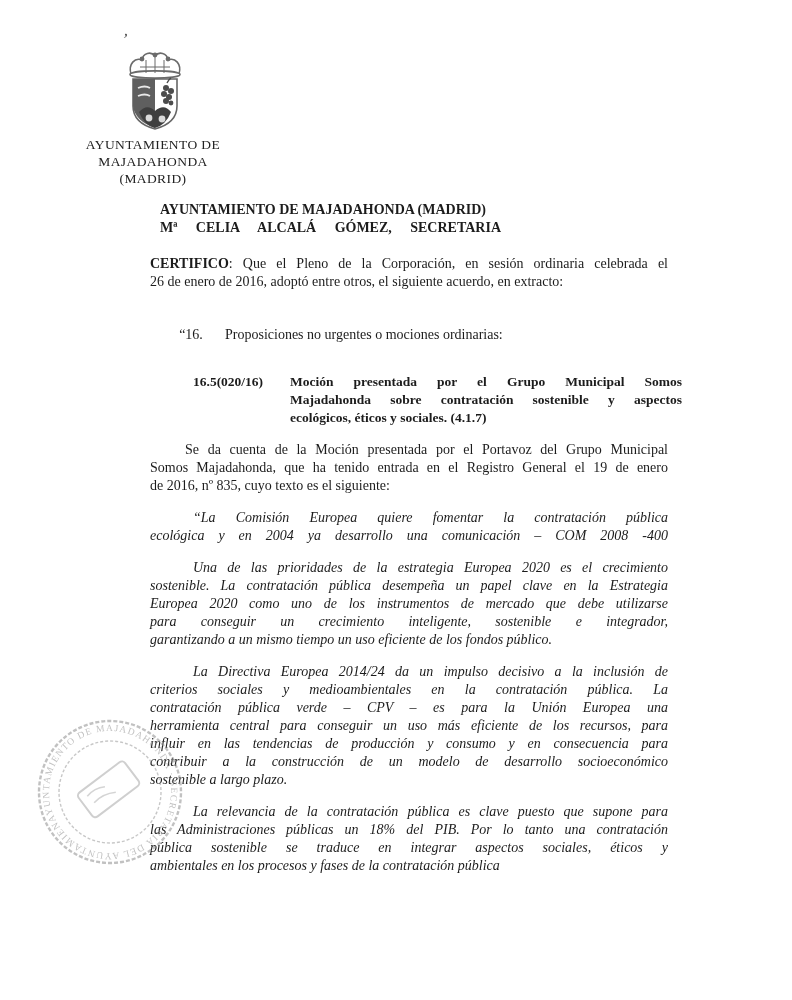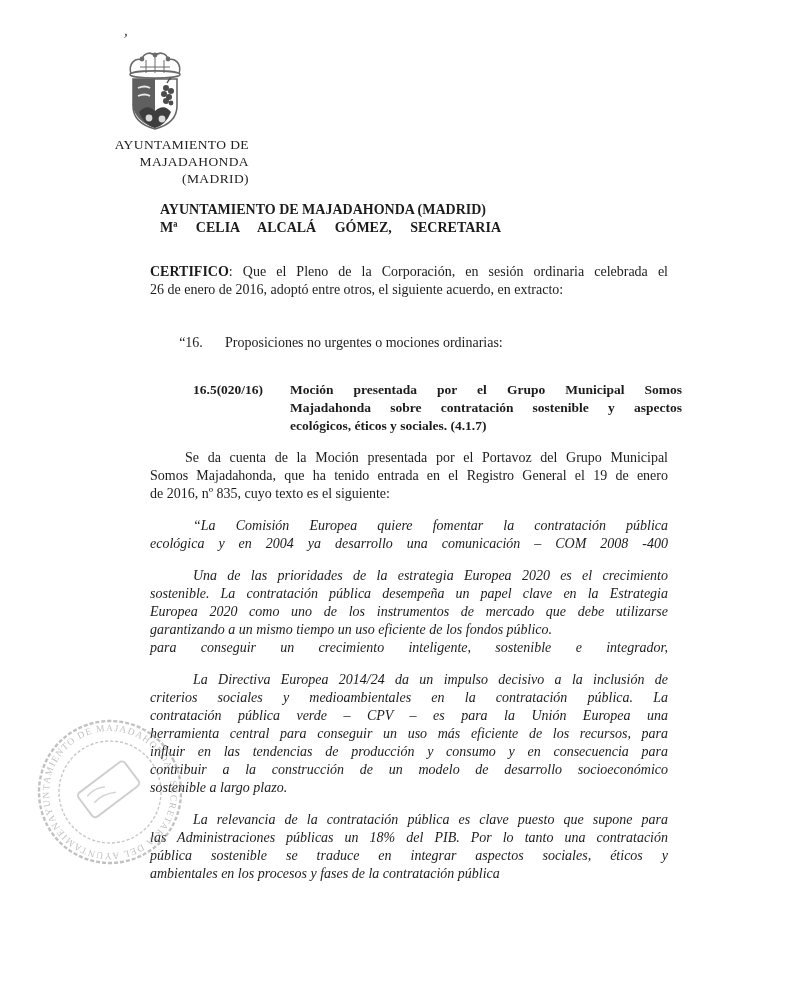--- a/index.html
+++ b/index.html
@@ -10,33 +10,33 @@
     color:#1c1c1c;
     -webkit-font-smoothing:antialiased;
   }
   .page { position:relative; width:792px; height:1000px; background:#fff; overflow:hidden; }
 
   
   .scan-speck { position:absolute; left:122px; top:30px; font-size:17px; color:#5a5a5a; transform:rotate(12deg); }
   .crest { position:absolute; left:116px; top:50px; }
   .org {
     position:absolute; left:57px; top:136px; width:192px;
-    text-align:right; font-size:13.5px; line-height:17px; letter-spacing:.4px; color:#222;
+    text-align:center; font-size:13.5px; line-height:17px; letter-spacing:.4px; color:#222;
   }
 
   
   .doc { position:absolute; left:150px; top:201px; width:518px; font-size:14px; line-height:18px; }
 
   .jline { text-align:justify; text-align-last:justify; }
   .jline.last { text-align-last:left; }
   .para > .jline:first-child { text-indent:var(--indent,0px); }
 
   .sec-heading { margin-left:10px; width:341px; font-weight:bold; }
 
-  .certify { margin-top:26px; }
+  .certify { margin-top:18px; }
   .certify b { font-weight:bold; }
 
   .agenda { margin-top:35px; margin-left:7px; font-weight:normal; display:flex;text-align:center; }
   .ag-num { flex:0 0 68px; }
 
   .motion { margin-top:29px; margin-left:43px; width:489px; display:flex; font-weight:bold; font-size:13.5px; }
   .motion-ref { flex:0 0 97px; }
   .motion-text { flex:1 1 auto; }
 
   .intro { margin-top:14px; --indent:35px; }
@@ -130,22 +130,22 @@
 
     <div class="quoted">
         <div class="para">
           <div class="jline">“La Comisión Europea quiere fomentar la contratación pública</div>
           <div class="jline">ecológica y en 2004 ya desarrollo una comunicación – COM 2008 -400</div>
         </div>
         <div class="para">
           <div class="jline">Una de las prioridades de la estrategia Europea 2020 es el crecimiento</div>
           <div class="jline">sostenible. La contratación pública desempeña un papel clave en la Estrategia</div>
           <div class="jline">Europea 2020 como uno de los instrumentos de mercado que debe utilizarse</div>
+          <div class="jline">para conseguir un crecimiento inteligente, sostenible e integrador,</div>
           <div class="jline last">garantizando a un mismo tiempo un uso eficiente de los fondos público.</div>
-          <div class="jline">para conseguir un crecimiento inteligente, sostenible e integrador,</div>
         </div>
         <div class="para">
           <div class="jline">La Directiva Europea 2014/24 da un impulso decisivo a la inclusión de</div>
           <div class="jline">criterios sociales y medioambientales en la contratación pública. La</div>
           <div class="jline">contratación pública verde – CPV – es para la Unión Europea una</div>
           <div class="jline">herramienta central para conseguir un uso más eficiente de los recursos, para</div>
           <div class="jline">influir en las tendencias de producción y consumo y en consecuencia para</div>
           <div class="jline">contribuir a la construcción de un modelo de desarrollo socioeconómico</div>
           <div class="jline last">sostenible a largo plazo.</div>
         </div>

